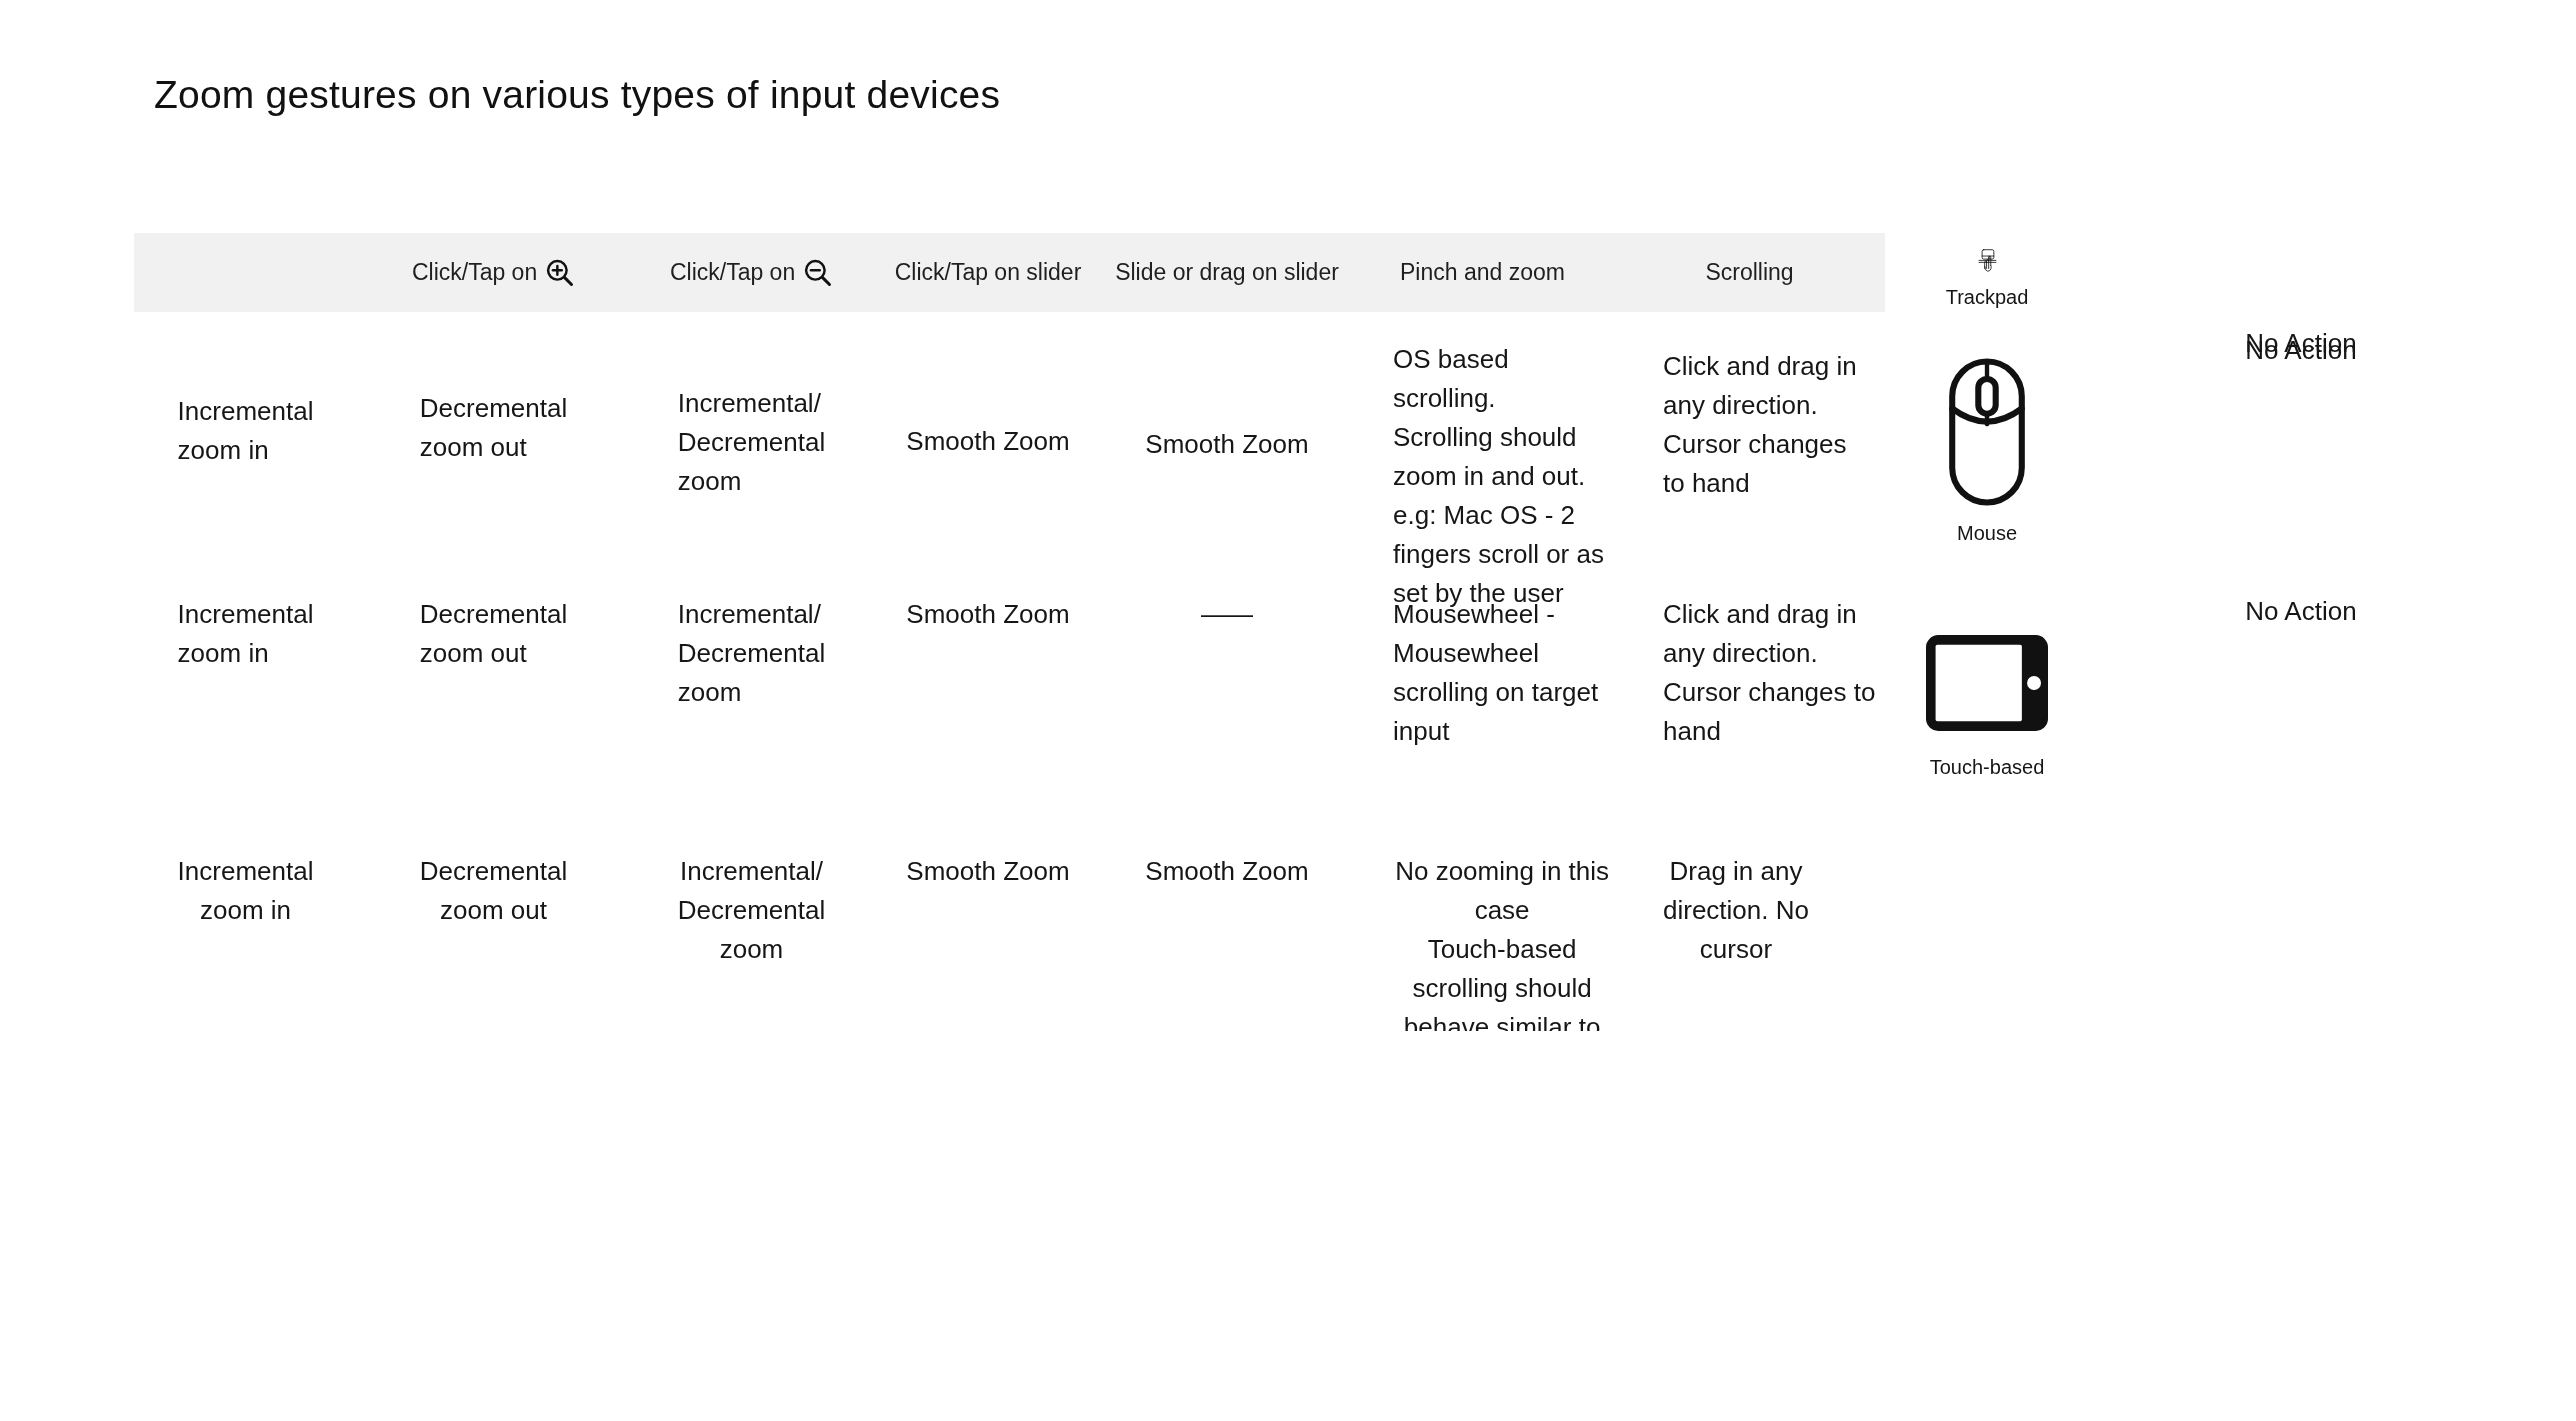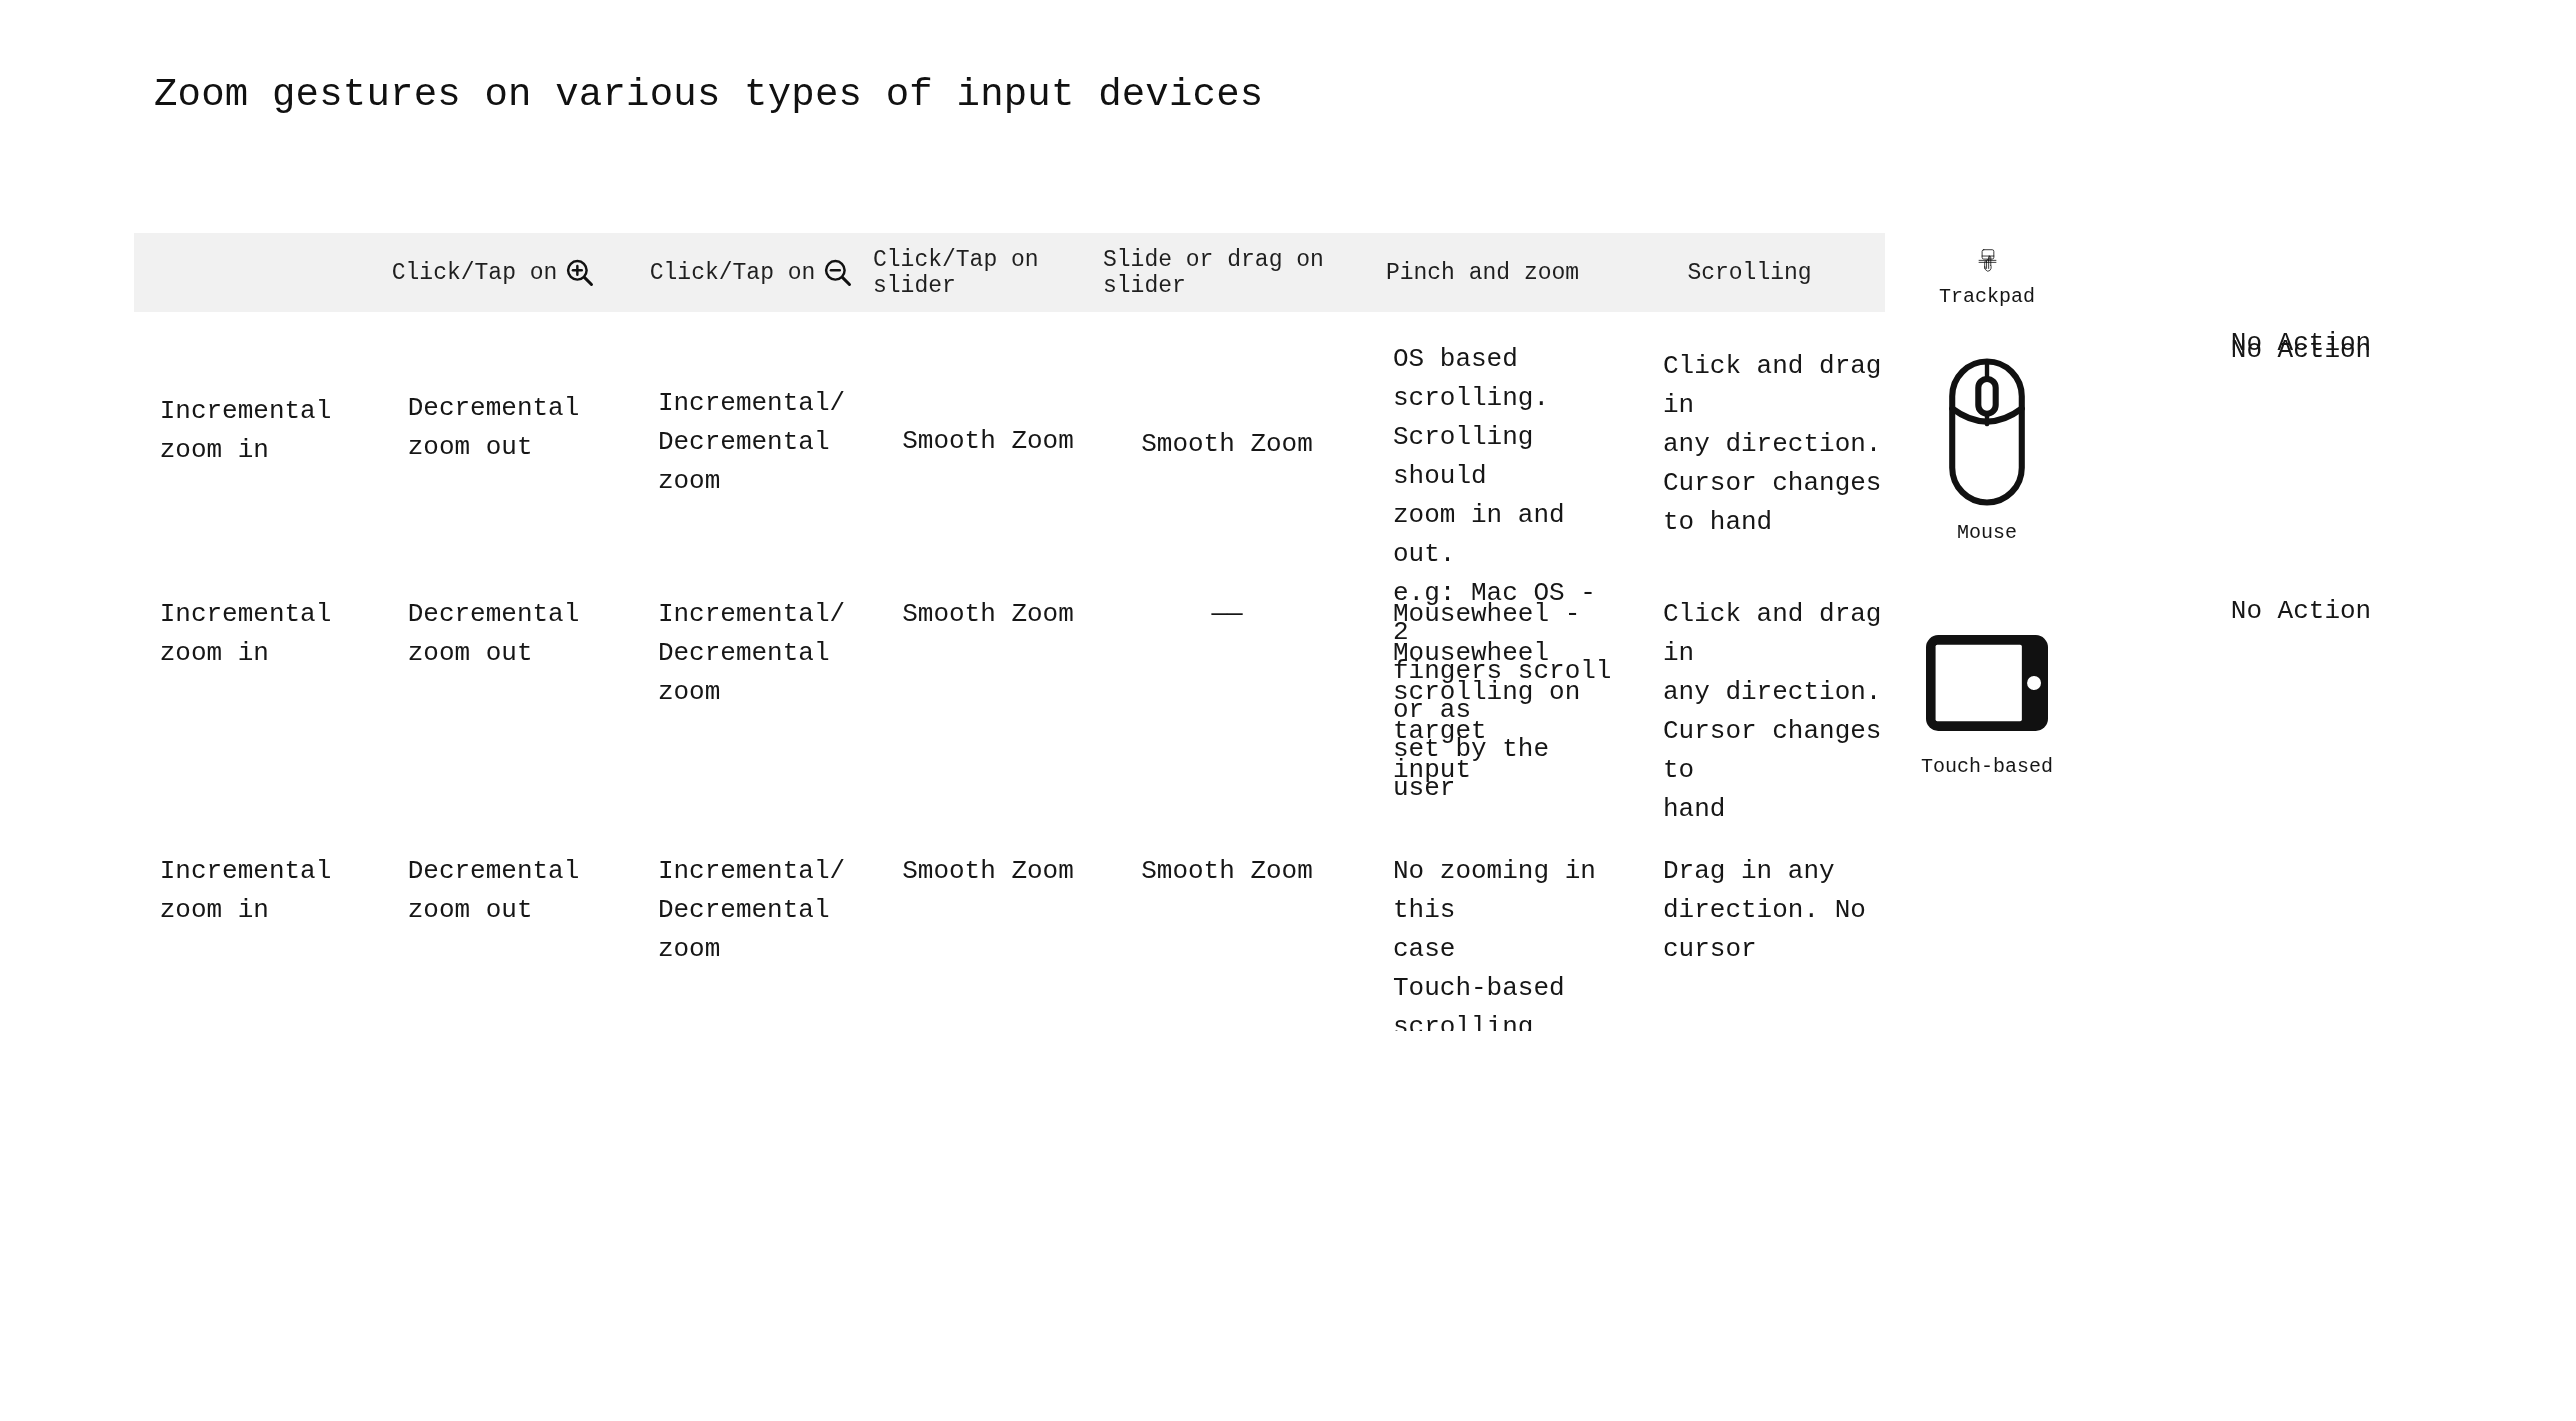--- a/index.html
+++ b/index.html
@@ -1,21 +1,21 @@
 <!DOCTYPE html>
 <html style="font-size:14px"><head>
 <meta charset="utf-8">
 <style>
   * { margin:0; padding:0; box-sizing:border-box; }
   html,body { background:#ffffff; }
   .page {
     position:relative;
     width:2576px; height:1031px;
     background:#ffffff;
-    font-family:Liberation Mono, monospace;
+    font-family:Liberation Sans, sans-serif;
     color:#1f1f1f;
     overflow:hidden;
   }
   .title {
     position:absolute; left:154px; top:73px;
     font-size:39px; font-weight:400; color:#111111;
     letter-spacing:0.2px;
   }
   .grid {
     position:absolute; left:134px; top:233px;
@@ -30,21 +30,21 @@
     font-size:23px; color:#1f1f1f;
   }
   .cell {
     display:flex; align-items:flex-start; justify-content:center;
     font-size:26px; line-height:1.5; color:#161616;
     white-space:pre-line; text-align:left;
   }
   .cell.left { justify-content:flex-start; }
   .padl48 { padding-left:42px; }
   .padl56 { padding-left:49px; }
-  .pt6 { padding-top:5.2px; }  .pt8 { padding-top:16px; }
+  .pt6 { padding-top:5.2px; }  .pt8 { padding-top:16px;text-align:center; }
   .pt22 { padding-top:19px; } .pt32 { padding-top:28px; }
   .pt40 { padding-top:35px; } .pt82 { padding-top:72px; }
   .pt88 { padding-top:77px; } .pt92 { padding-top:80px; }
   .pt104 { padding-top:91px; } .pt126 { padding-top:110px; }
   .pt130 { padding-top:113px; }
   .dev {
     display:flex; flex-direction:column; align-items:center;
     padding-right:73px;
   }
   .devlabel { font-size:20px; color:#161616; margin-top:10.5px; white-space:nowrap; }

